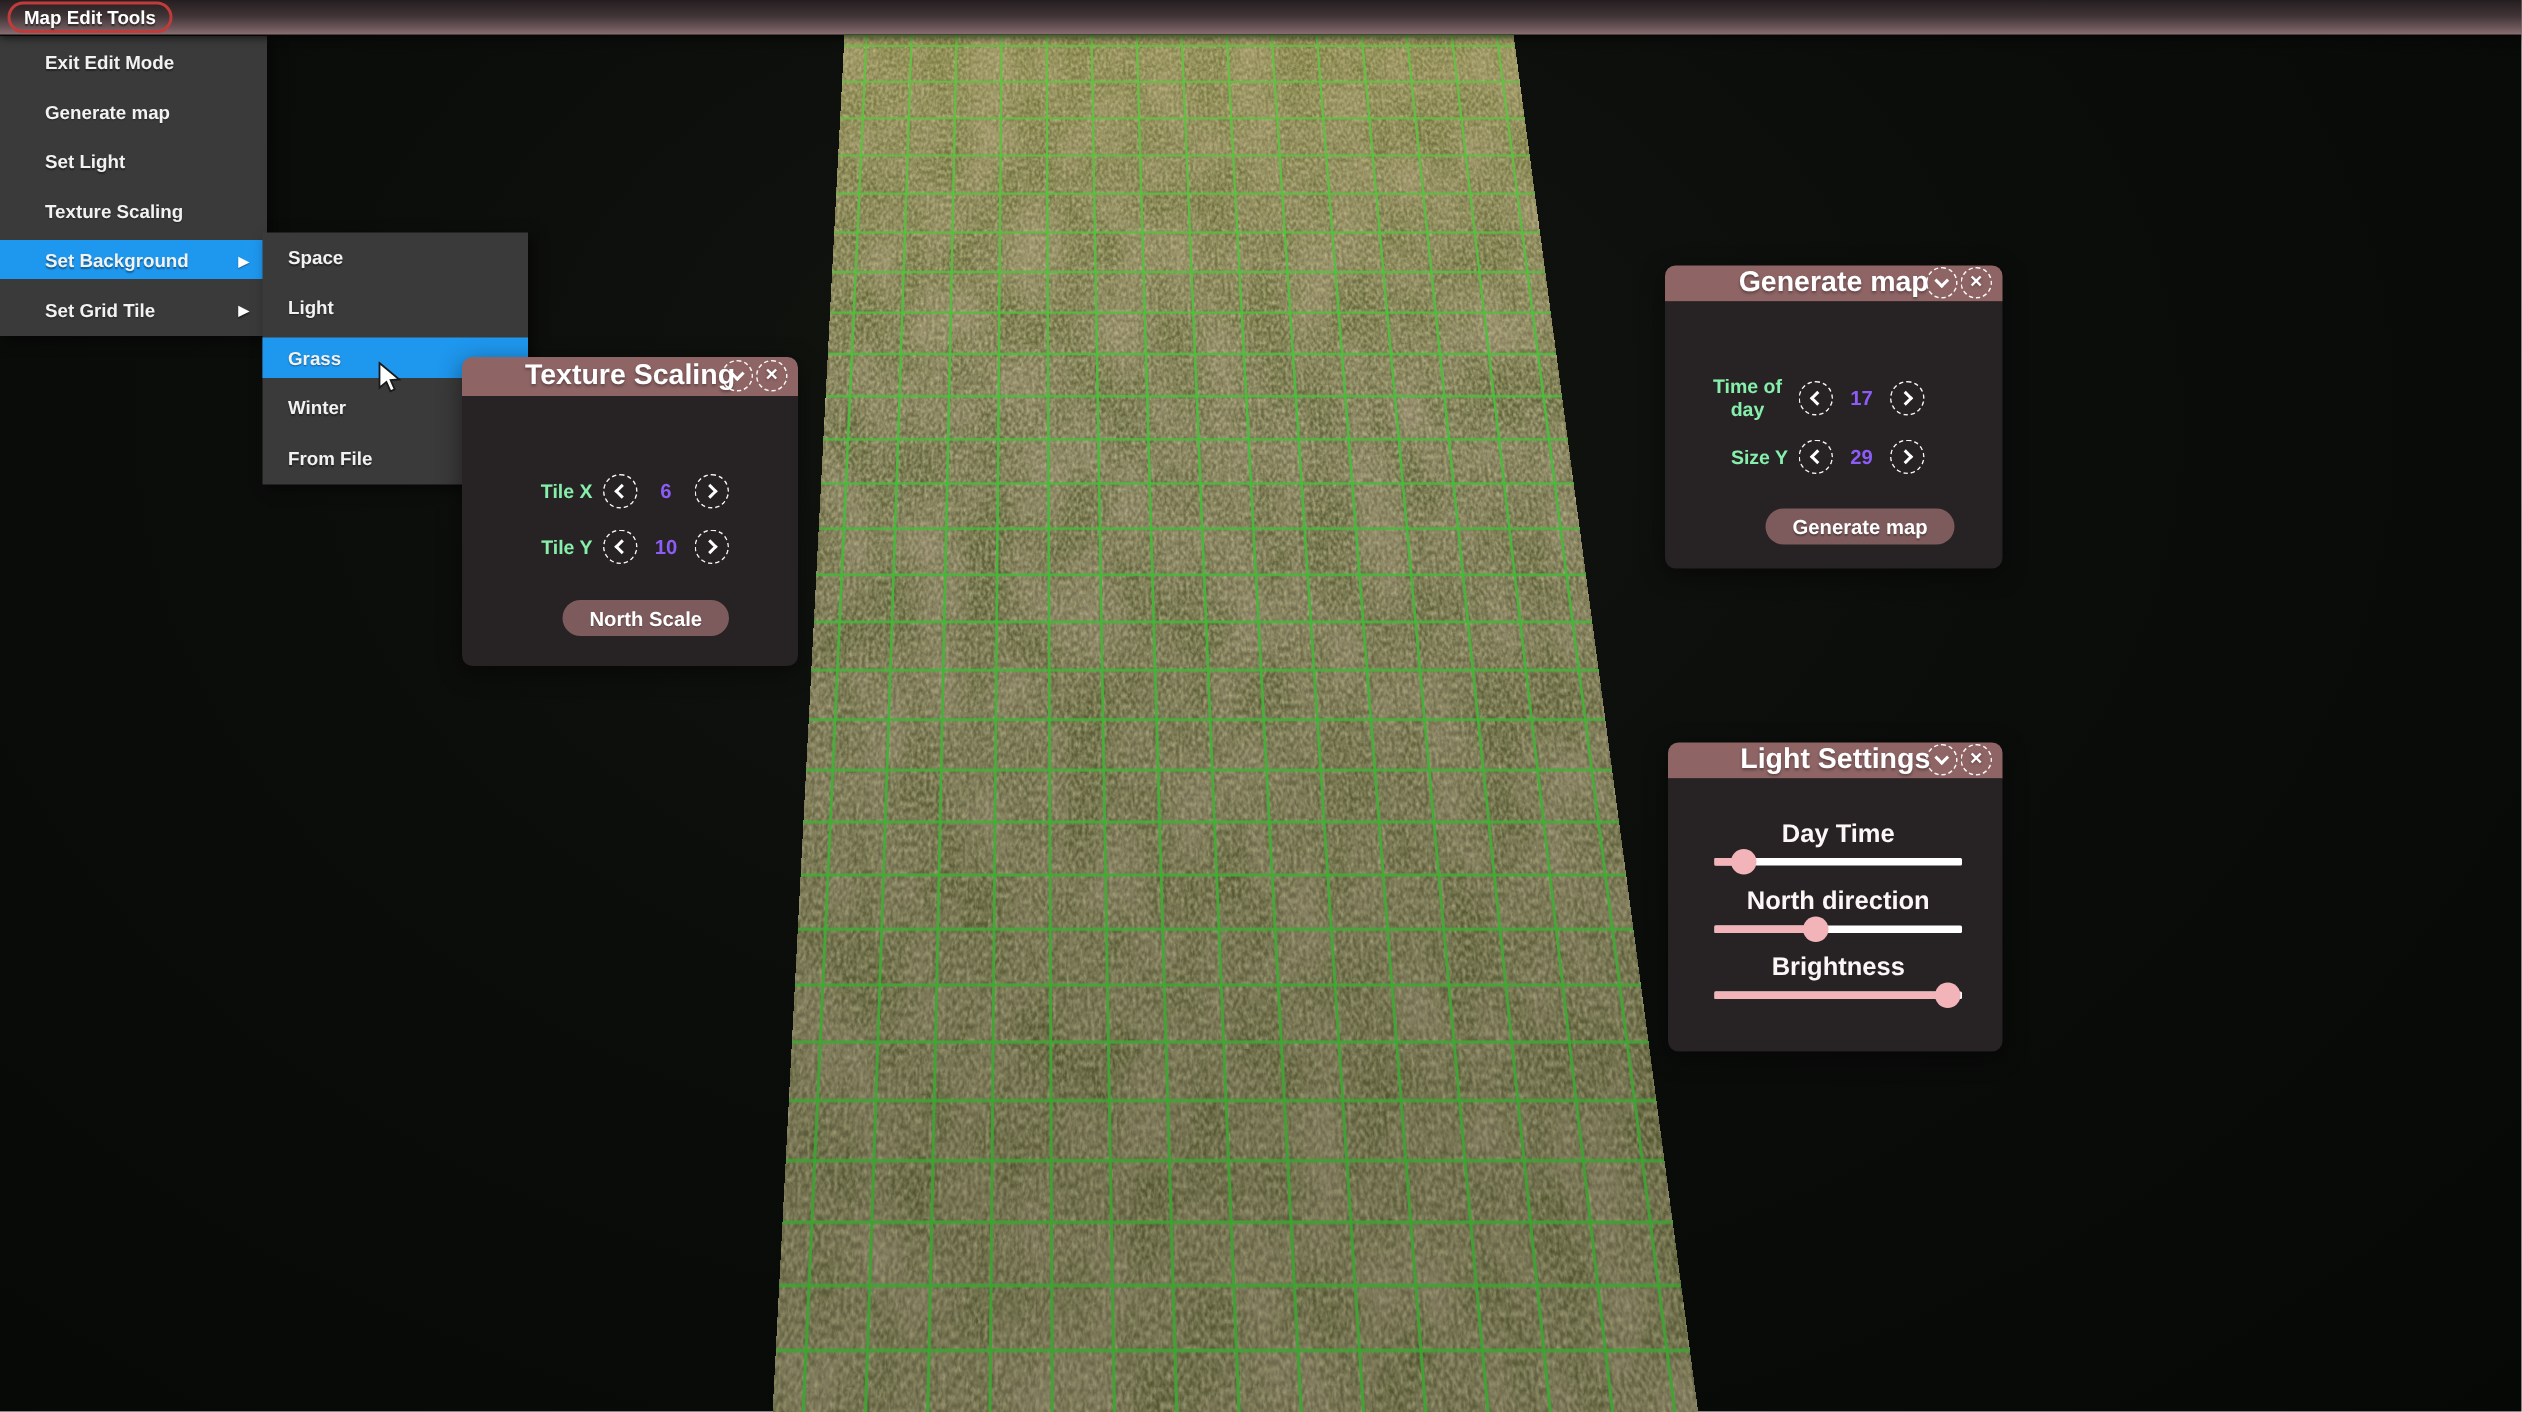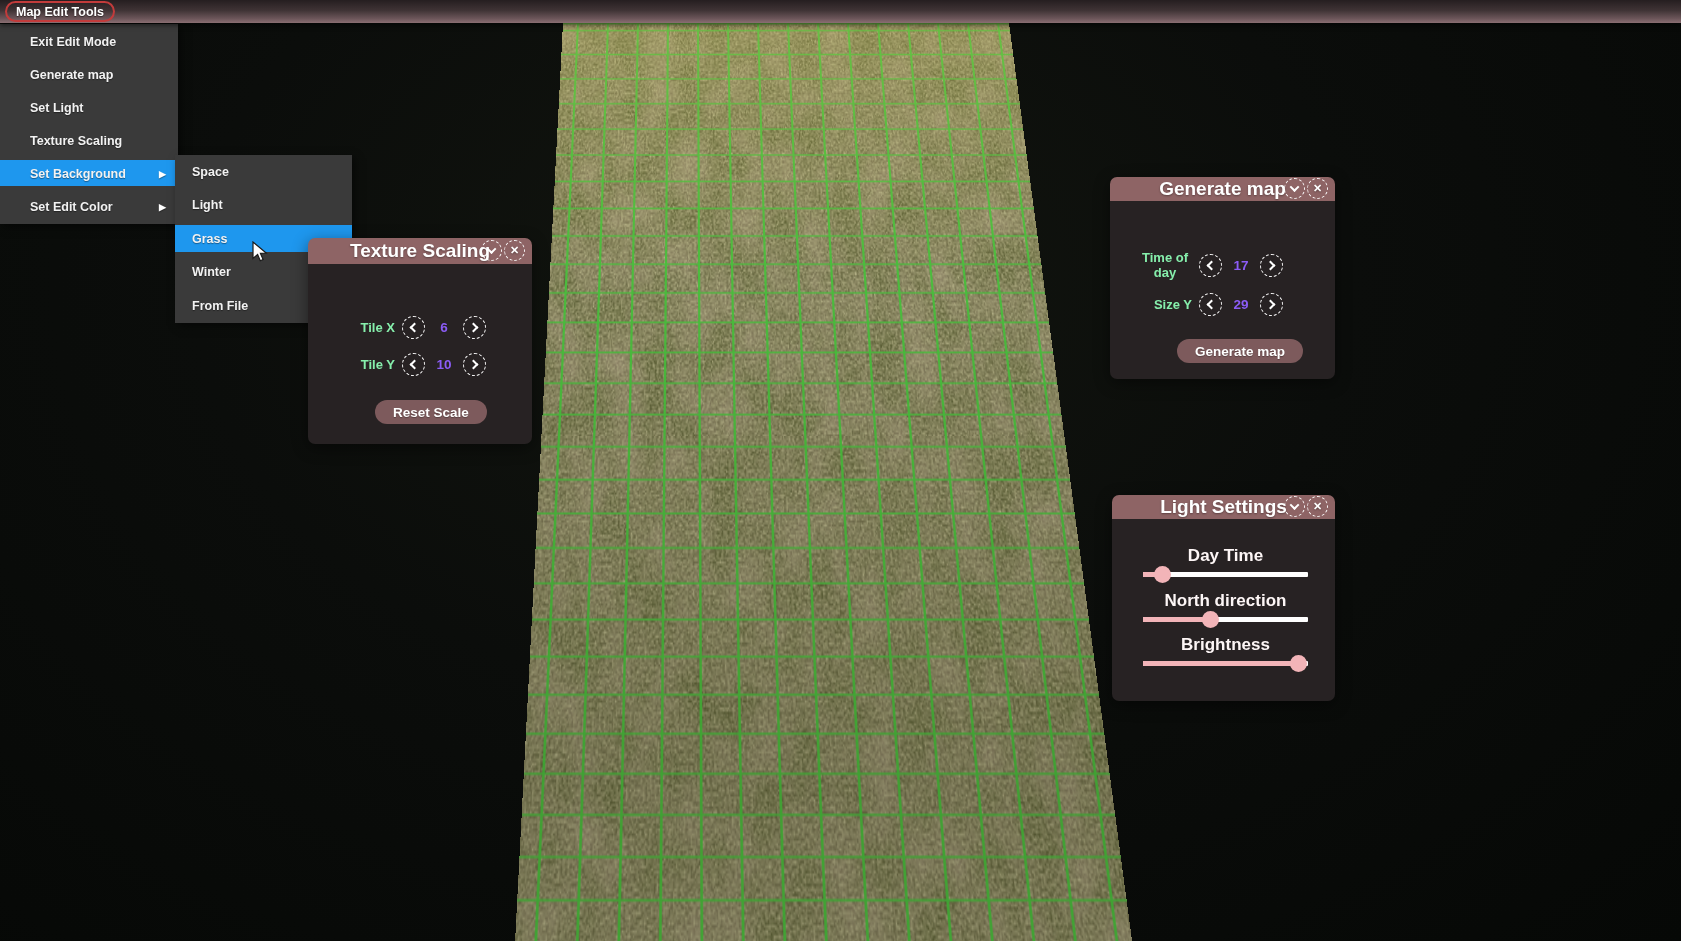--- a/index.html
+++ b/index.html
@@ -181,21 +181,21 @@
     <span>Set Light</span>
   </div>
   <div class="menu-item">
     <span>Texture Scaling</span>
   </div>
   <div class="menu-item highlighted">
     <span>Set Background</span>
     <span class="sub-arrow">▶</span>
   </div>
   <div class="menu-item">
-    <span>Set Edit Color</span>
+    <span>Set Grid Tile</span>
     <span class="sub-arrow">▶</span>
   </div>
 </div>
 
 <div class="submenu">
   <div class="menu-item">
     <span>Space</span>
   </div>
   <div class="menu-item">
     <span>Light</span>
@@ -237,21 +237,21 @@
     <div class="stepper-row" style="left:35px; top:89px;">
       <span class="stepper-label" style="width:52px;">Tile Y</span>
       <span class="stepper-btn">
           <span class="chev left"></span>
         </span>
       <span class="stepper-value">10</span>
       <span class="stepper-btn">
           <span class="chev right"></span>
         </span>
     </div>
-    <button class="pill-btn" style="left:67px; top:136px;">Reset Scale</button>
+    <button class="pill-btn" style="left:67px; top:136px;">North Scale</button>
   </div>
 </div>
 
 <div class="panel gen">
   <div class="panel-title">
     <span>Generate map</span>
     <span class="title-icons">
       <span class="circle-icon">
           <span class="chev down"></span>
         </span>

